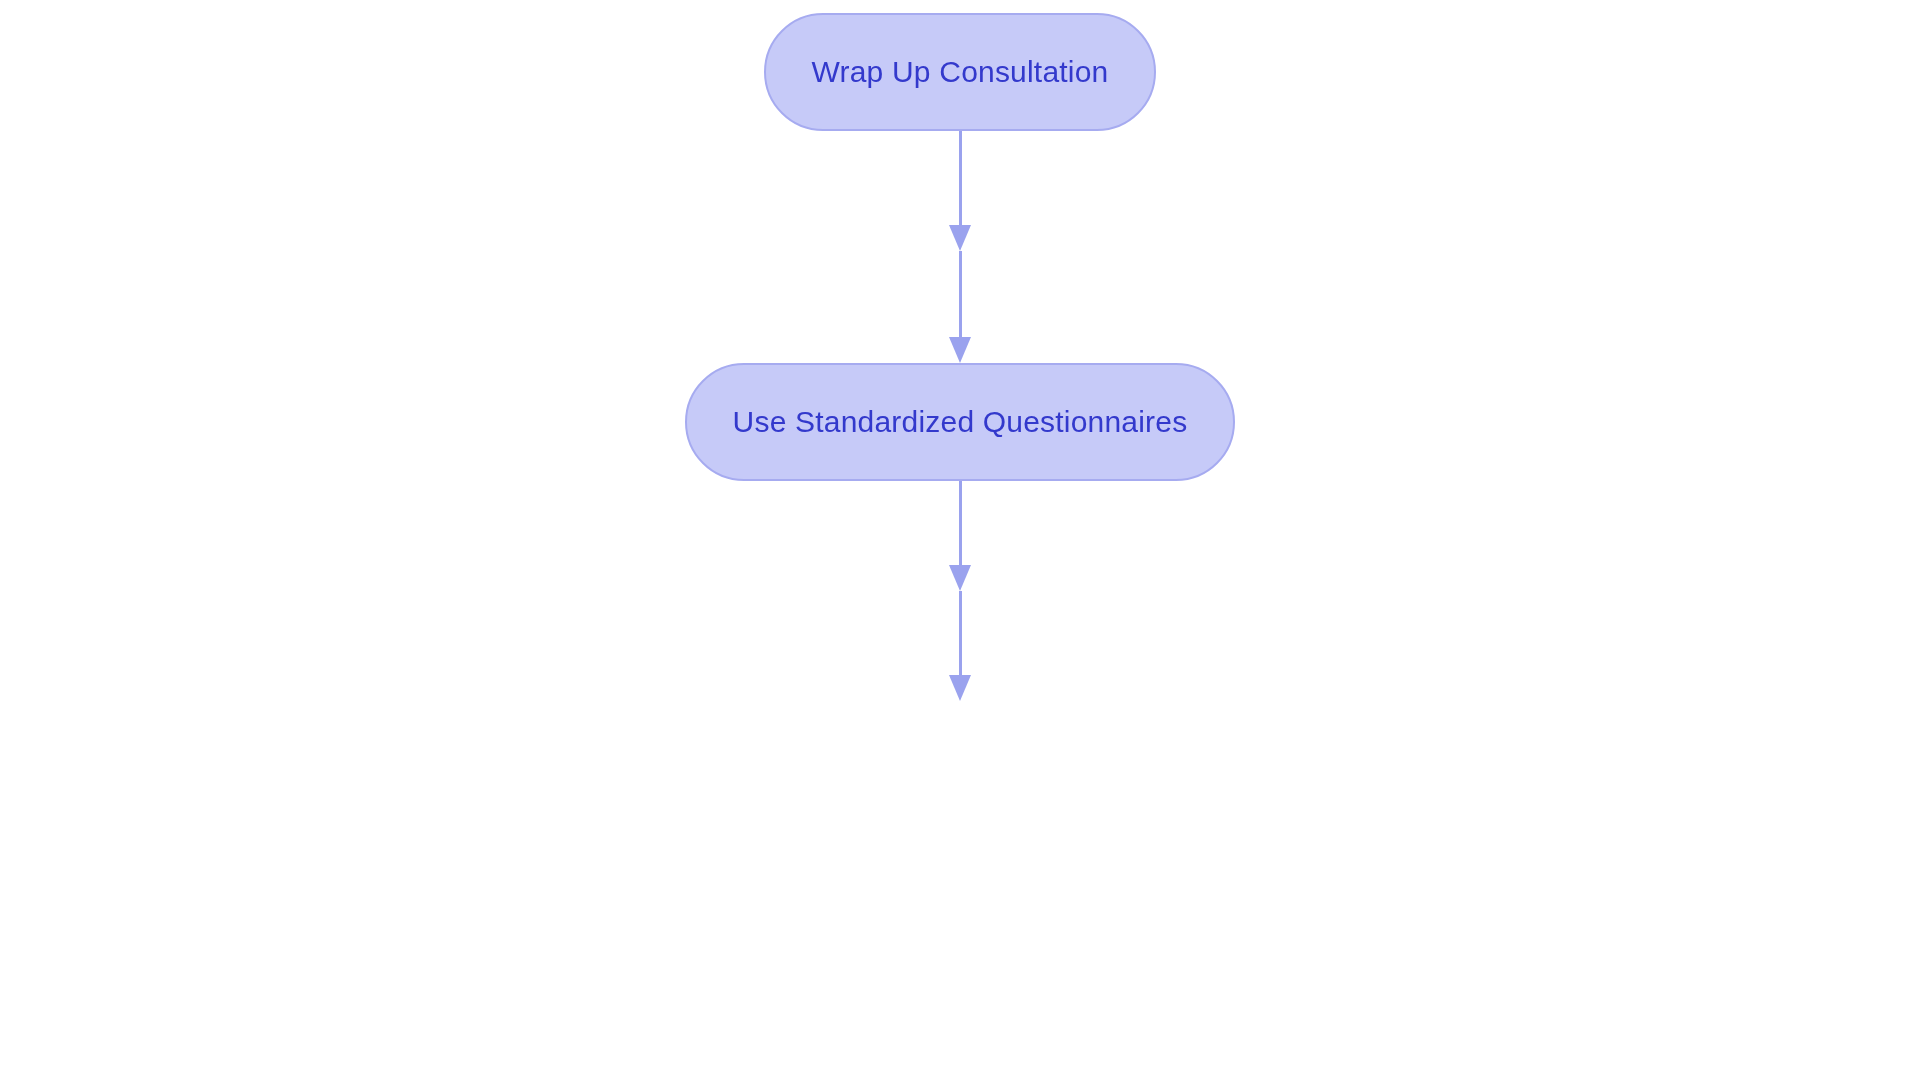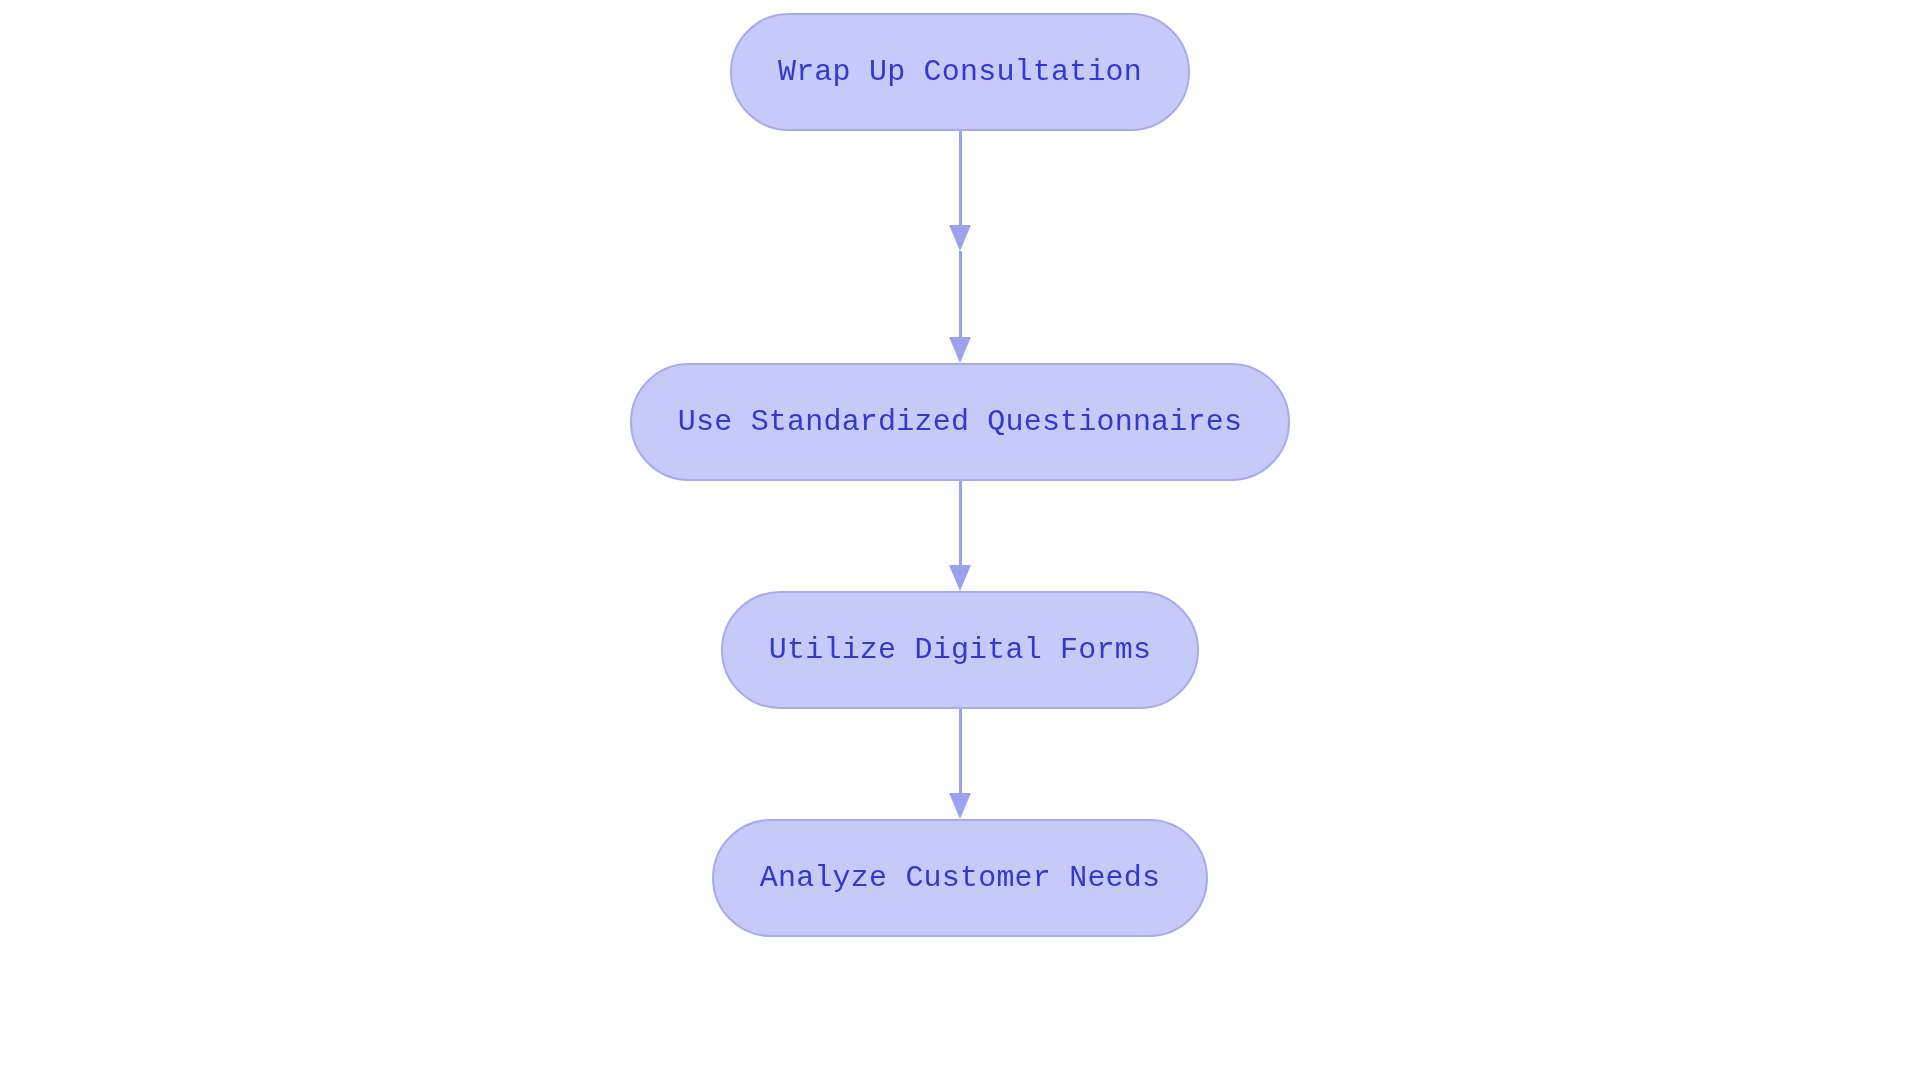--- a/index.html
+++ b/index.html
@@ -35,21 +35,21 @@
 
   .node {
     box-sizing: border-box;
     display: flex;
     align-items: center;
     justify-content: center;
     background: #c6caf8;
     border: 2px solid #a6abf0;
     border-radius: 999px;
     color: #3339cc;
-    font-family: Liberation Mono, monospace;
+    font-family: Liberation Sans, sans-serif;
     font-size: 30px;
     font-weight: 400;
     letter-spacing: 0.2px;
     line-height: 1;
     white-space: nowrap;
     padding: 0 46px;
     height: 118px;
   }
 
   .node-label {
@@ -114,27 +114,21 @@
 
     <div class="node">
       <span class="node-label">Use Standardized Questionnaires</span>
     </div>
 
     <div class="connector gap-2">
       <div class="connector-line"></div>
       <div class="connector-head"></div>
     </div>
 
-    <div class="node">
-      <span class="node-label">Utilize Digital Forms</span>
-    </div>
 
     <div class="connector gap-3">
       <div class="connector-line"></div>
       <div class="connector-head"></div>
     </div>
 
-    <div class="node">
-      <span class="node-label">Analyze Customer Needs</span>
-    </div>
 
   </div>
 </div>
 
 </body></html>

